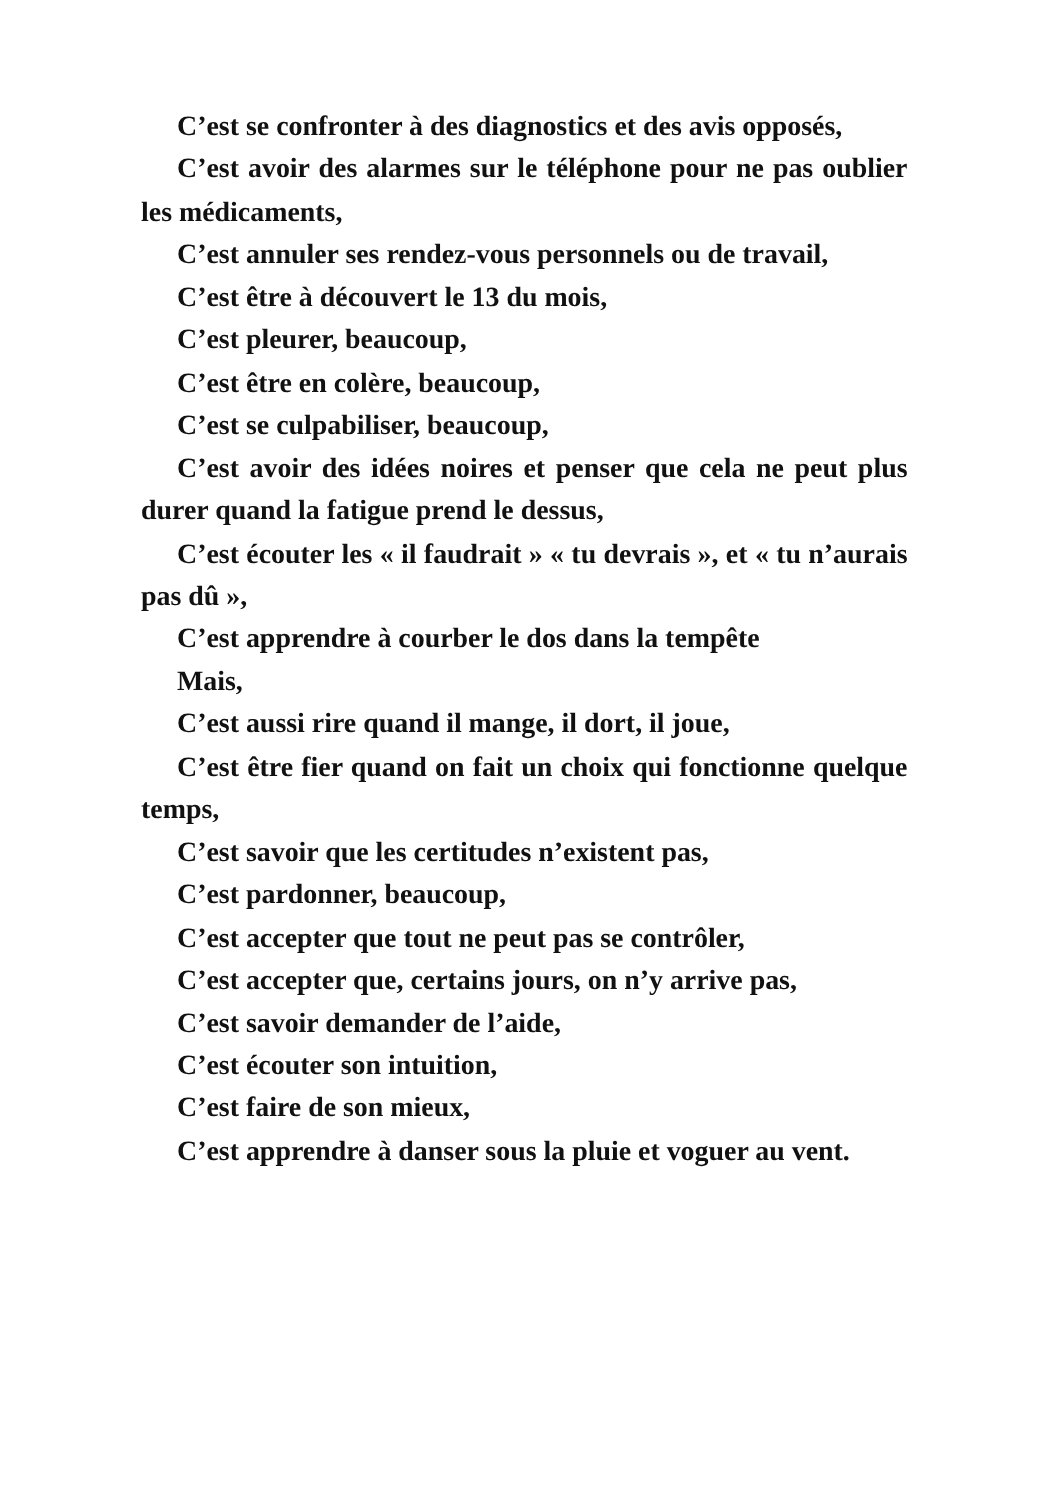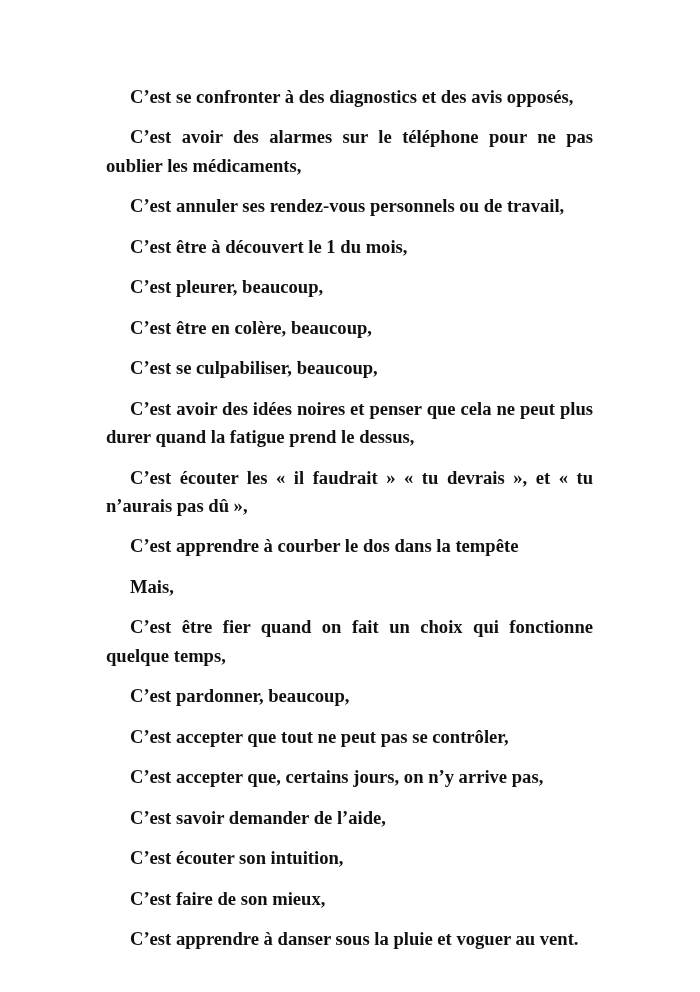--- a/index.html
+++ b/index.html
@@ -18,41 +18,43 @@
       left: 94px;
       top: 71px;
       width: 511px;
       font-family: "Liberation Serif", "DejaVu Serif", serif;
       font-weight: bold;
       font-size: 18.6px;
       line-height: 28.45px;
       color: #111111;
     }
     .para {
-      margin: 12px;
+      margin: 0;
       text-indent: 24px;
       text-align: justify;
     }
   </style>
 </head>
 <body>
 
 <div class="page">
   <p class="para">C’est se confronter à des diagnostics et des avis opposés,</p>
   <p class="para">C’est avoir des alarmes sur le téléphone pour ne pas oublier les médicaments,</p>
   <p class="para">C’est annuler ses rendez-vous personnels ou de travail,</p>
-  <p class="para">C’est être à découvert le 1 du mois,</p>
+  <p class="para">C’est être à découvert le 13 du mois,</p>
   <p class="para">C’est pleurer, beaucoup,</p>
   <p class="para">C’est être en colère, beaucoup,</p>
   <p class="para">C’est se culpabiliser, beaucoup,</p>
   <p class="para">C’est avoir des idées noires et penser que cela ne peut plus durer quand la fatigue prend le dessus,</p>
   <p class="para">C’est écouter les « il faudrait » « tu devrais », et « tu n’aurais pas dû »,</p>
   <p class="para">C’est apprendre à courber le dos dans la tempête</p>
   <p class="para">Mais,</p>
+  <p class="para">C’est aussi rire quand il mange, il dort, il joue,</p>
   <p class="para">C’est être fier quand on fait un choix qui fonctionne quelque temps,</p>
+  <p class="para">C’est savoir que les certitudes n’existent pas,</p>
   <p class="para">C’est pardonner, beaucoup,</p>
   <p class="para">C’est accepter que tout ne peut pas se contrôler,</p>
   <p class="para">C’est accepter que, certains jours, on n’y arrive pas,</p>
   <p class="para">C’est savoir demander de l’aide,</p>
   <p class="para">C’est écouter son intuition,</p>
   <p class="para">C’est faire de son mieux,</p>
   <p class="para">C’est apprendre à danser sous la pluie et voguer au vent.</p>
 </div>
 
 </body></html>

